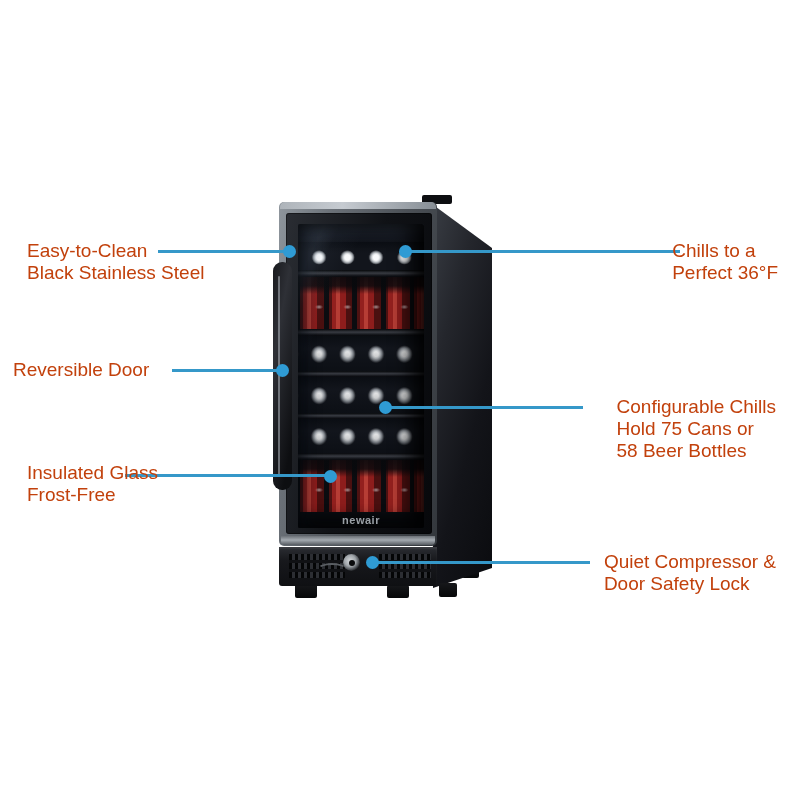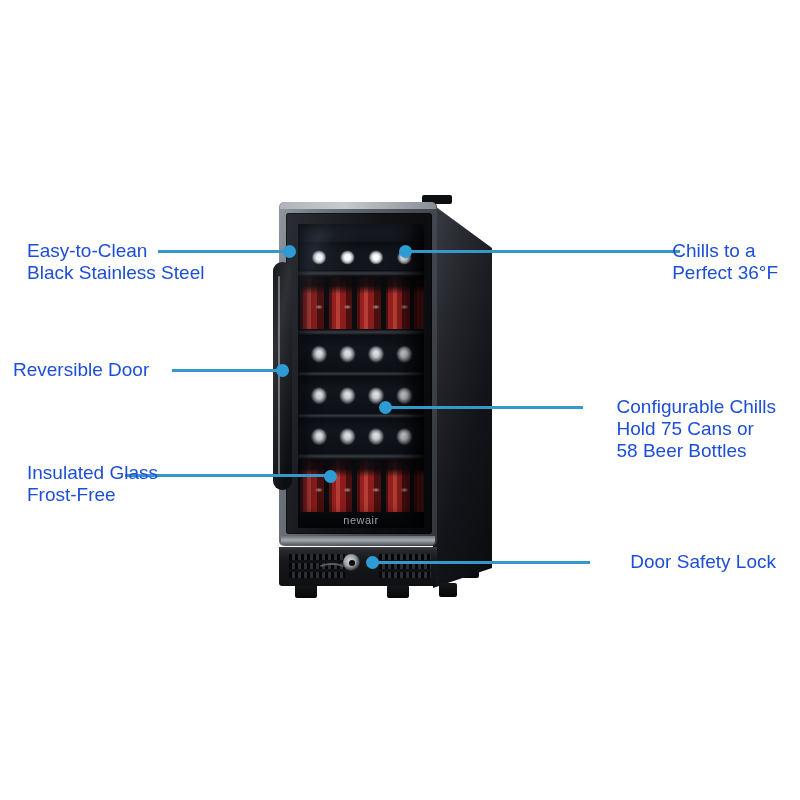--- a/index.html
+++ b/index.html
@@ -1,20 +1,20 @@
 <!DOCTYPE html>
 <html><head>
 <meta charset="utf-8">
 <style>
   html,body{margin:0;padding:0;background:#fff;}
   .scene{position:relative;width:800px;height:800px;background:#ffffff;overflow:hidden;
          font-family:"Liberation Sans", sans-serif;}
 
   
-  .cl-text{position:absolute;font-size:19px;line-height:22px;color:#1d4ed8;z-index:7;white-space:nowrap;}
+  .cl-text{position:absolute;font-size:19px;line-height:22px;color:#c2410c;z-index:7;white-space:nowrap;}
   .ra{text-align:left;}
   .c-easy{left:27px;top:240px;}
   .c-chills{right:22px;top:240px;}
   .c-door{left:13px;top:359px;}
   .c-shelves{right:24px;top:396px;}
   .c-frost{left:27px;top:462px;}
   .c-quiet{right:24px;top:551px;}
 
   
   .cl-line{position:absolute;height:3px;background:#3598c9;z-index:6;}
@@ -79,21 +79,21 @@
         radial-gradient(11px 11px at 14px 55%,#fafbfc 0 25%,#d4d7da 38%,#8d9298 52%,#3a3d43 62%,rgba(18,21,28,0) 66%);}
   .s3{height:36px;} .s4{height:34px;}
   .coke{height:52px;background-color:#0c0e12;
      background-image:linear-gradient(180deg,rgba(8,9,12,.92) 0,rgba(8,9,12,.85) 9px,rgba(8,9,12,0) 17px),
         radial-gradient(5px 3px at 14px 50%,rgba(245,246,248,.55),rgba(245,246,248,0) 80%),
         repeating-linear-gradient(90deg,#0b0c10 0 2px,#4e1212 2px 5px,#93201e 5px 9px,#b63d35 9px 13px,#8d1d1c 13px 19px,#4a1010 19px 26px,#0b0c10 26px 28.5px);
      background-size:100% 100%,28.5px 12px,100% 100%;background-position:0 0,7px 60%,0 0;
      background-repeat:no-repeat,repeat-x,no-repeat;}
 
   .logo{position:absolute;left:0;right:0;bottom:2px;text-align:center;z-index:3;
-        color:#9aa0a6;font-size:11px;letter-spacing:.5px;font-weight:normal;}
+        color:#9aa0a6;font-size:11px;letter-spacing:.5px;font-weight:bold;}
   .glare{position:absolute;left:12px;top:11px;width:126px;height:304px;border-radius:2px;z-index:2;pointer-events:none;
         background:linear-gradient(115deg,rgba(170,195,225,.14) 0 10%,rgba(170,195,225,.04) 16%,rgba(0,0,0,0) 26%);
         box-shadow:inset -14px 0 20px rgba(0,0,0,.75),inset 10px 0 14px rgba(10,14,22,.4),
                    inset 0 -10px 16px rgba(0,0,0,.55),inset 0 8px 10px rgba(0,0,0,.35);}
 
   .handle{position:absolute;left:273px;top:262px;width:19px;height:228px;border-radius:9px;z-index:4;
         background:linear-gradient(100deg,#18191d 0%,#2e3036 30%,#0d0e11 85%);}
   .handle::before{content:"";position:absolute;left:5px;top:14px;bottom:14px;width:2px;border-radius:1px;
         background:rgba(190,196,203,.5);}
 </style>
@@ -156,20 +156,21 @@
   <div class="cl-text ra c-shelves">
     <div>Configurable Chills</div>
     <div>Hold 75 Cans or</div>
     <div>58 Beer Bottles</div>
   </div>
   <div class="cl-text c-frost">
     <div>Insulated Glass</div>
     <div>Frost-Free</div>
   </div>
   <div class="cl-text ra c-quiet">
+    <div>Quiet Compressor &amp;</div>
     <div>Door Safety Lock</div>
   </div>
 
   <div class="cl-line l-easy"></div>
   <div class="cl-dot d-easy"></div>
   <div class="cl-line l-chills"></div>
   <div class="cl-dot d-chills"></div>
   <div class="cl-line l-door"></div>
   <div class="cl-dot d-door"></div>
   <div class="cl-line l-shelves"></div>

